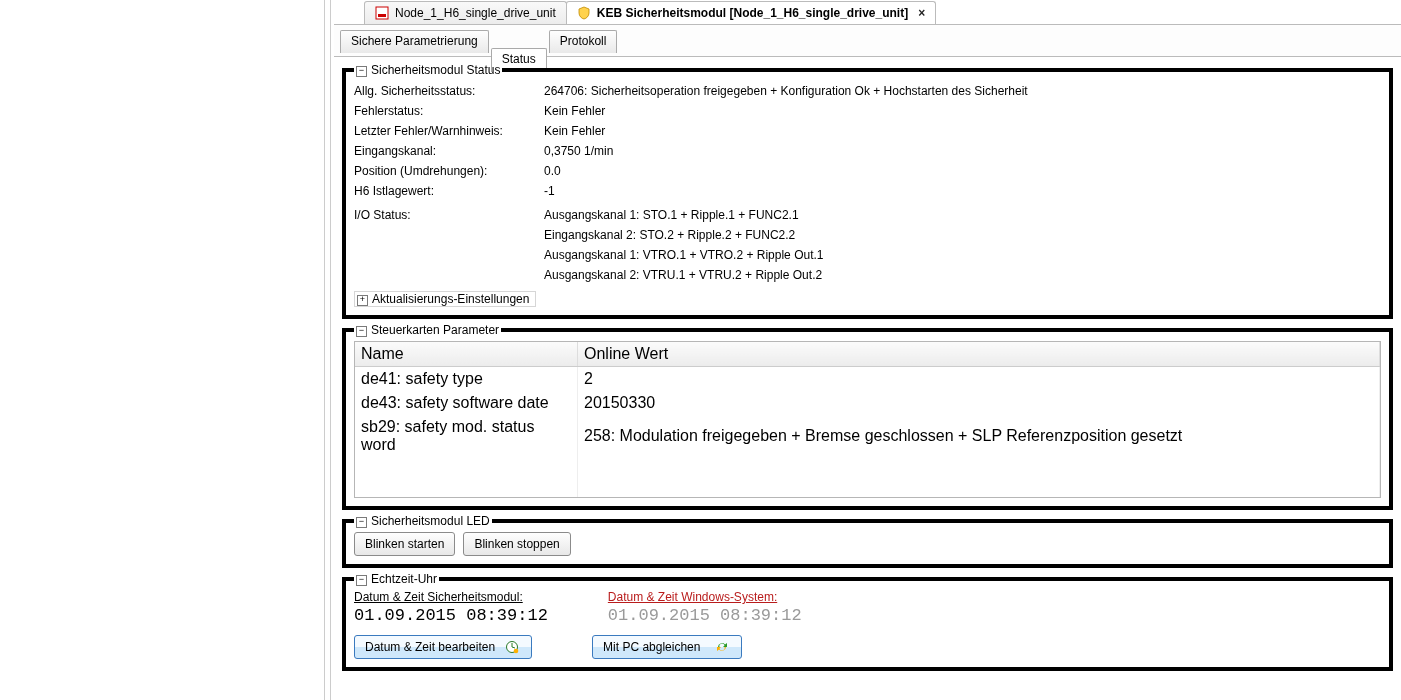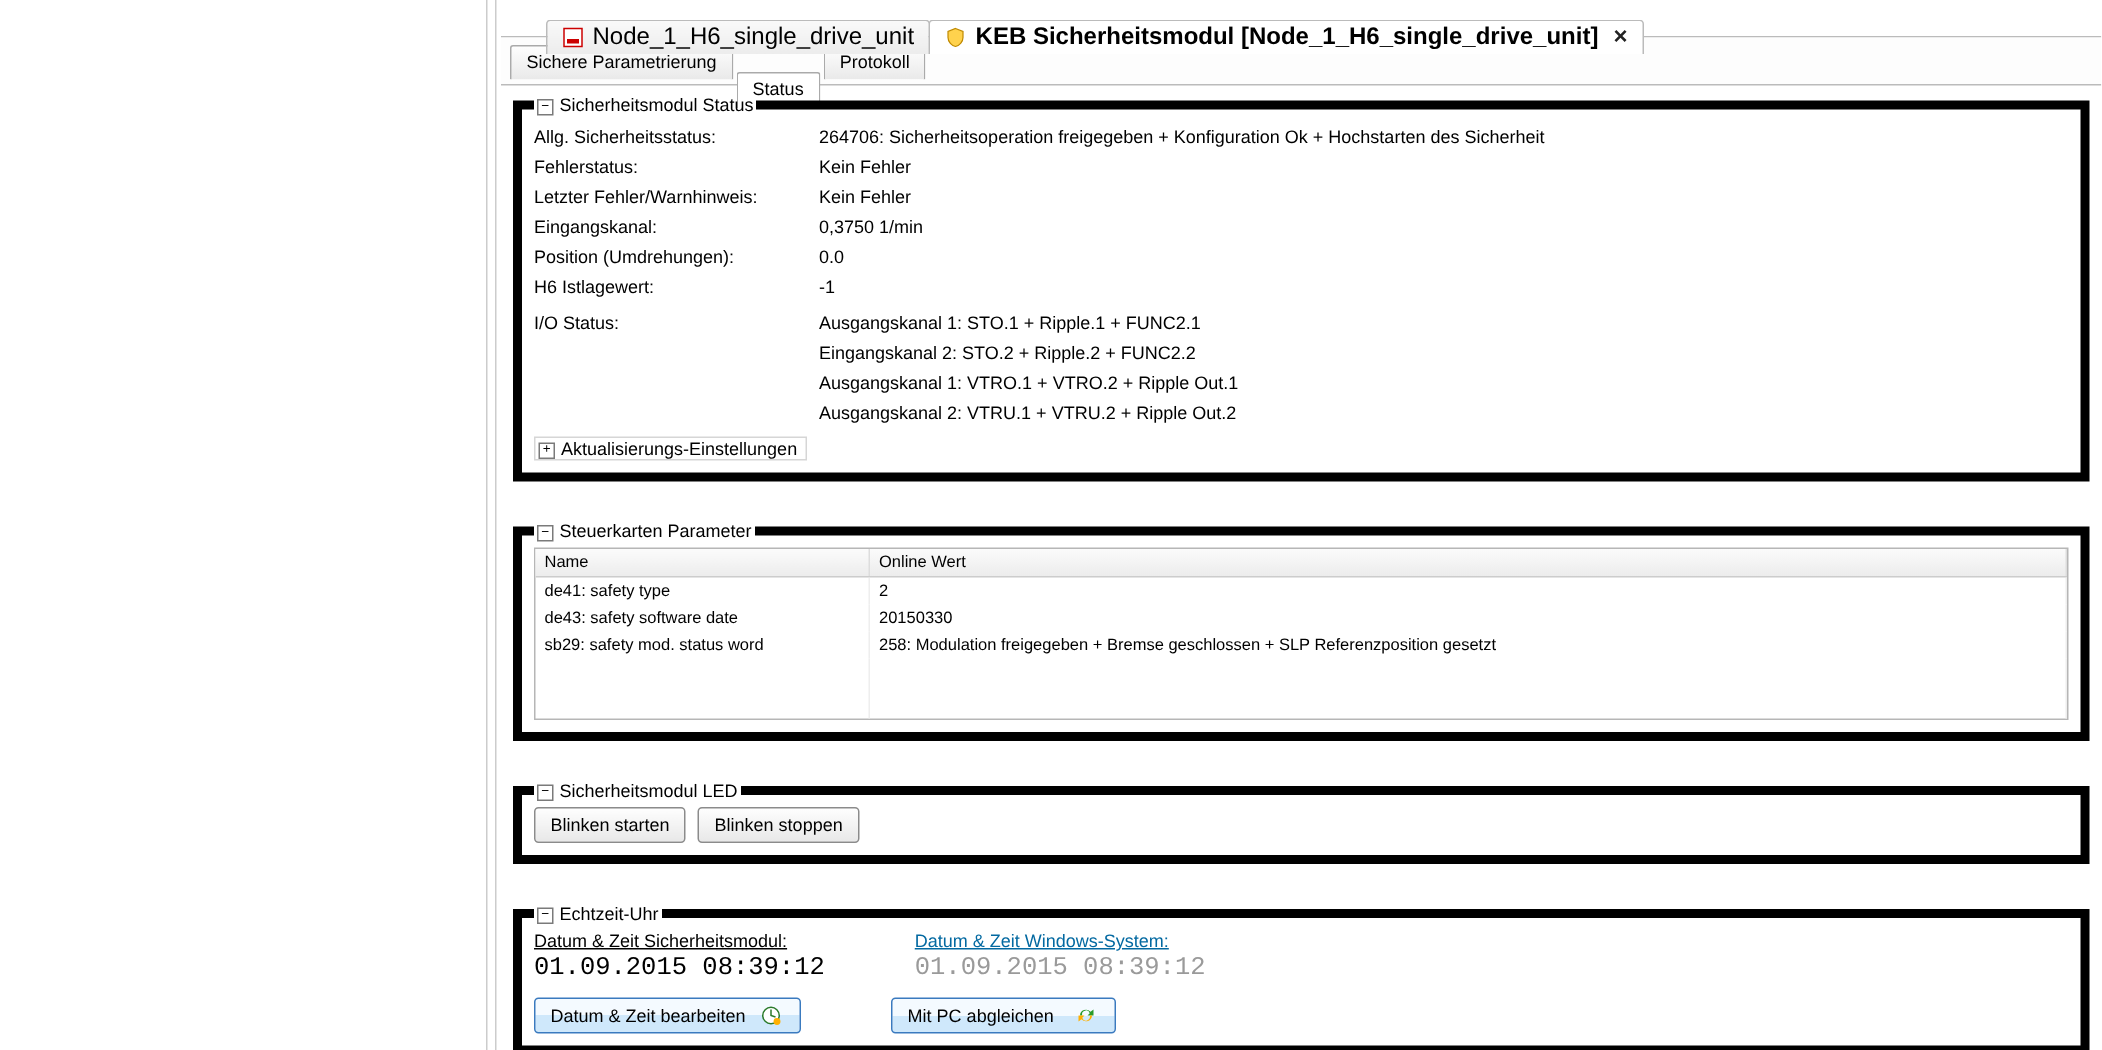--- a/index.html
+++ b/index.html
@@ -47,23 +47,23 @@
   .doc-tab {
     display: flex;
     align-items: center;
     gap: 6px;
     padding: 0 10px;
     border: 1px solid #bbb;
     border-bottom: none;
     background: #fff;
     border-radius: 3px 3px 0 0;
     margin-right: -1px;
-    font-size: 16px;
-    position: relative;
-    top: 13px;
+    font-size: 12px;
+    position: relative;
+    top: 1px;
     height: 22px;
   }
   .doc-tab.inactive {
     background: linear-gradient(#f9f9f9,#ececec);
   }
   .doc-tab.active {
     background: #fff;
     font-weight: bold;
   }
   .doc-tab .close {
@@ -103,22 +103,22 @@
     position: relative;
     top: 18px;
     height: 19px;
   }
   .content {
     padding: 6px 8px 0 8px;
     flex: 1;
     overflow: hidden;
   }
   fieldset.group {
-    border: 6px solid #000000;
-    margin: 0 0 26px 0;
+    border: 4px solid #000000;
+    margin: 0 0 4px 0;
     padding: 4px 8px 8px 8px;
     position: relative;
   }
   fieldset.group > legend {
     font-size: 12px;
     padding: 0 2px;
   }
   .legend-toggle {
     display: inline-block;
     width: 9px; height: 9px;
@@ -146,21 +146,21 @@
      font-size: 12px;
   }
   
   .ptable-wrap {
     border: 1px solid #b6b6b6;
     background: #fff;
   }
   .ptable {
     width: 100%;
     border-collapse: collapse;
-    font-size: 11px;
+    font-size: 16px;
   }
   .ptable th {
     text-align: left;
     font-weight: normal;
     background: linear-gradient(#fbfbfb,#ececec);
     border-bottom: 1px solid #ccc;
     border-right: 1px solid #ddd;
     padding: 3px 6px;
   }
   .ptable td {
@@ -194,21 +194,21 @@
   .btn-row { display: flex; gap: 8px; }
   
   .rtc-cols {
     display: flex;
     gap: 60px;
   }
   .rtc-head {
     text-decoration: underline;
     font-size: 12px;
   }
-  .rtc-head.muted { color: #0369a1; }
+  .rtc-head.muted { color: #b91c1c; }
   .rtc-time {
     font-family: "Courier New", monospace;
     font-size: 17px;
     margin-top: 2px;
   }
   .rtc-time.muted { color: #9a9a9a; }
   .rtc-btns {
     display: flex;
     gap: 60px;
     margin-top: 10px;

